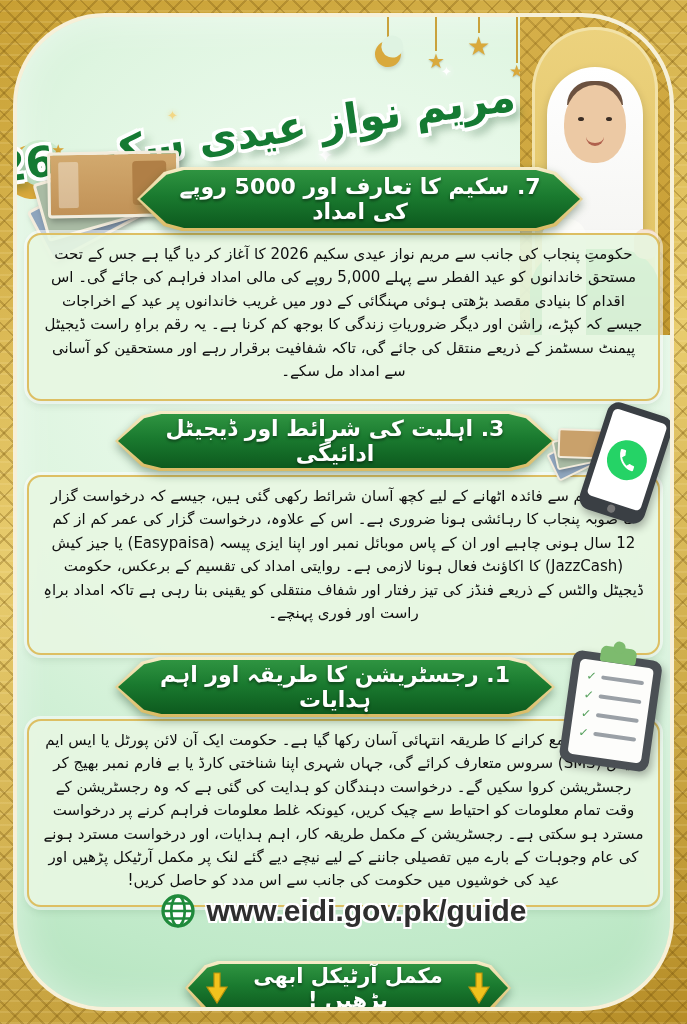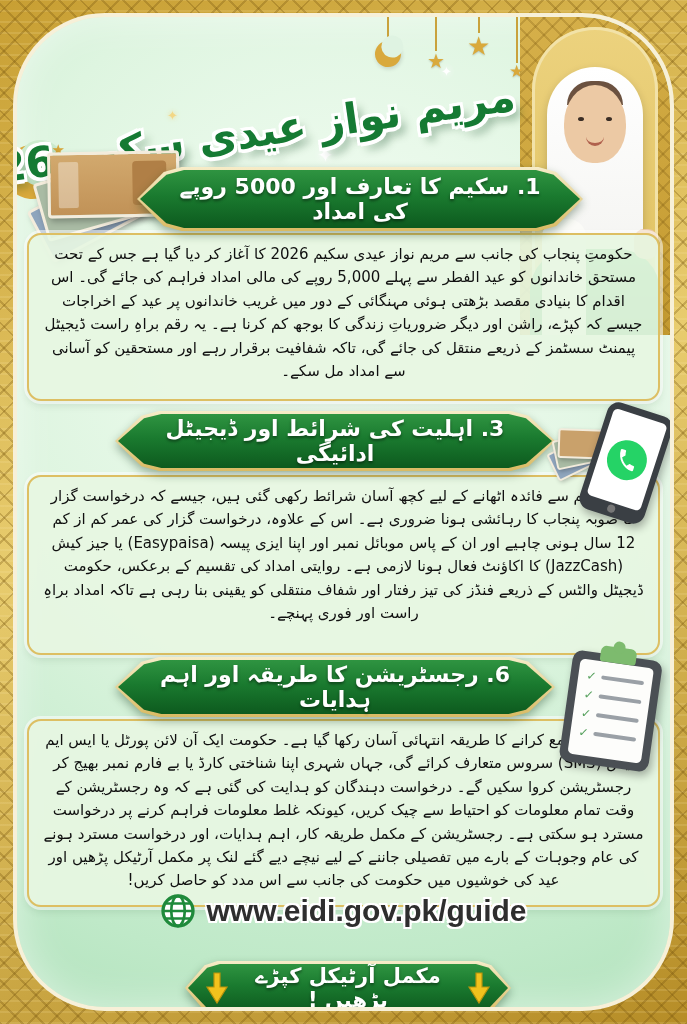--- a/index.html
+++ b/index.html
@@ -170,21 +170,21 @@
 
     <div class="money">
       <div class="note n1"></div>
         <div class="note n2"></div>
         <div class="note n3"></div>
     </div>
 
     <div class="banner b1">
       <div class="bg-o"></div>
         <div class="bg-i"></div>
-      <div class="label">1. سکیم کا تعارف اور 5000 روپے کی امداد</div>
+      <div class="label">7. سکیم کا تعارف اور 5000 روپے کی امداد</div>
     </div>
     <div class="para p1">حکومتِ پنجاب کی جانب سے مریم نواز عیدی سکیم 2026 کا آغاز کر دیا گیا ہے جس کے تحت مستحق خاندانوں کو عید الفطر سے پہلے 5,000 روپے کی مالی امداد فراہم کی جائے گی۔ اس اقدام کا بنیادی مقصد بڑھتی ہوئی مہنگائی کے دور میں غریب خاندانوں پر عید کے اخراجات جیسے کہ کپڑے، راشن اور دیگر ضروریاتِ زندگی کا بوجھ کم کرنا ہے۔ یہ رقم براہِ راست ڈیجیٹل پیمنٹ سسٹمز کے ذریعے منتقل کی جائے گی، تاکہ شفافیت برقرار رہے اور مستحقین کو آسانی سے امداد مل سکے۔</div>
 
     <div class="banner b2">
       <div class="bg-o"></div>
         <div class="bg-i"></div>
       <div class="label">3. اہلیت کی شرائط اور ڈیجیٹل ادائیگی</div>
     </div>
     <div class="phone-wrap">
       <div class="fan">
@@ -201,21 +201,21 @@
           </div>
         </div>
         <div class="home"></div>
       </div>
     </div>
     <div class="para p2">اس سکیم سے فائدہ اٹھانے کے لیے کچھ آسان شرائط رکھی گئی ہیں، جیسے کہ درخواست گزار کا صوبہ پنجاب کا رہائشی ہونا ضروری ہے۔ اس کے علاوہ، درخواست گزار کی عمر کم از کم 12 سال ہونی چاہیے اور ان کے پاس موبائل نمبر اور اپنا ایزی پیسہ (Easypaisa) یا جیز کیش (JazzCash) کا اکاؤنٹ فعال ہونا لازمی ہے۔ روایتی امداد کی تقسیم کے برعکس، حکومت ڈیجیٹل والٹس کے ذریعے فنڈز کی تیز رفتار اور شفاف منتقلی کو یقینی بنا رہی ہے تاکہ امداد براہِ راست اور فوری پہنچے۔</div>
 
     <div class="banner b3">
       <div class="bg-o"></div>
         <div class="bg-i"></div>
-      <div class="label">6. رجسٹریشن کا طریقہ اور اہم ہدایات</div>
+      <div class="label">1. رجسٹریشن کا طریقہ اور اہم ہدایات</div>
     </div>
     <div class="clip-wrap">
       <div class="board">
         <div class="paper">
           <div class="row">
               <span class="ck">✓</span>
               <div class="ln"></div>
             </div>
           <div class="row">
               <span class="ck">✓</span>
@@ -248,21 +248,21 @@
       <span class="url-text">www.eidi.gov.pk/guide</span>
     </div>
 
     <div class="banner cta">
       <div class="bg-o"></div>
         <div class="bg-i"></div>
       <div class="label">
         <svg class="arr" width="24" height="32" viewBox="0 0 24 32">
             <path d="M9 1 h6 v14 h7 L12 31 2 15 h7 z" fill="#f2c21d" stroke="#b8930c" stroke-width="1.2"></path>
           </svg>
-        <span>مکمل آرٹیکل کپڑے پڑھیں !</span>
+        <span>مکمل آرٹیکل ابھی پڑھیں !</span>
         <svg class="arr" width="24" height="32" viewBox="0 0 24 32">
             <path d="M9 1 h6 v14 h7 L12 31 2 15 h7 z" fill="#f2c21d" stroke="#b8930c" stroke-width="1.2"></path>
           </svg>
       </div>
     </div>
 
   </div>
 </div>
 
 </body></html>

